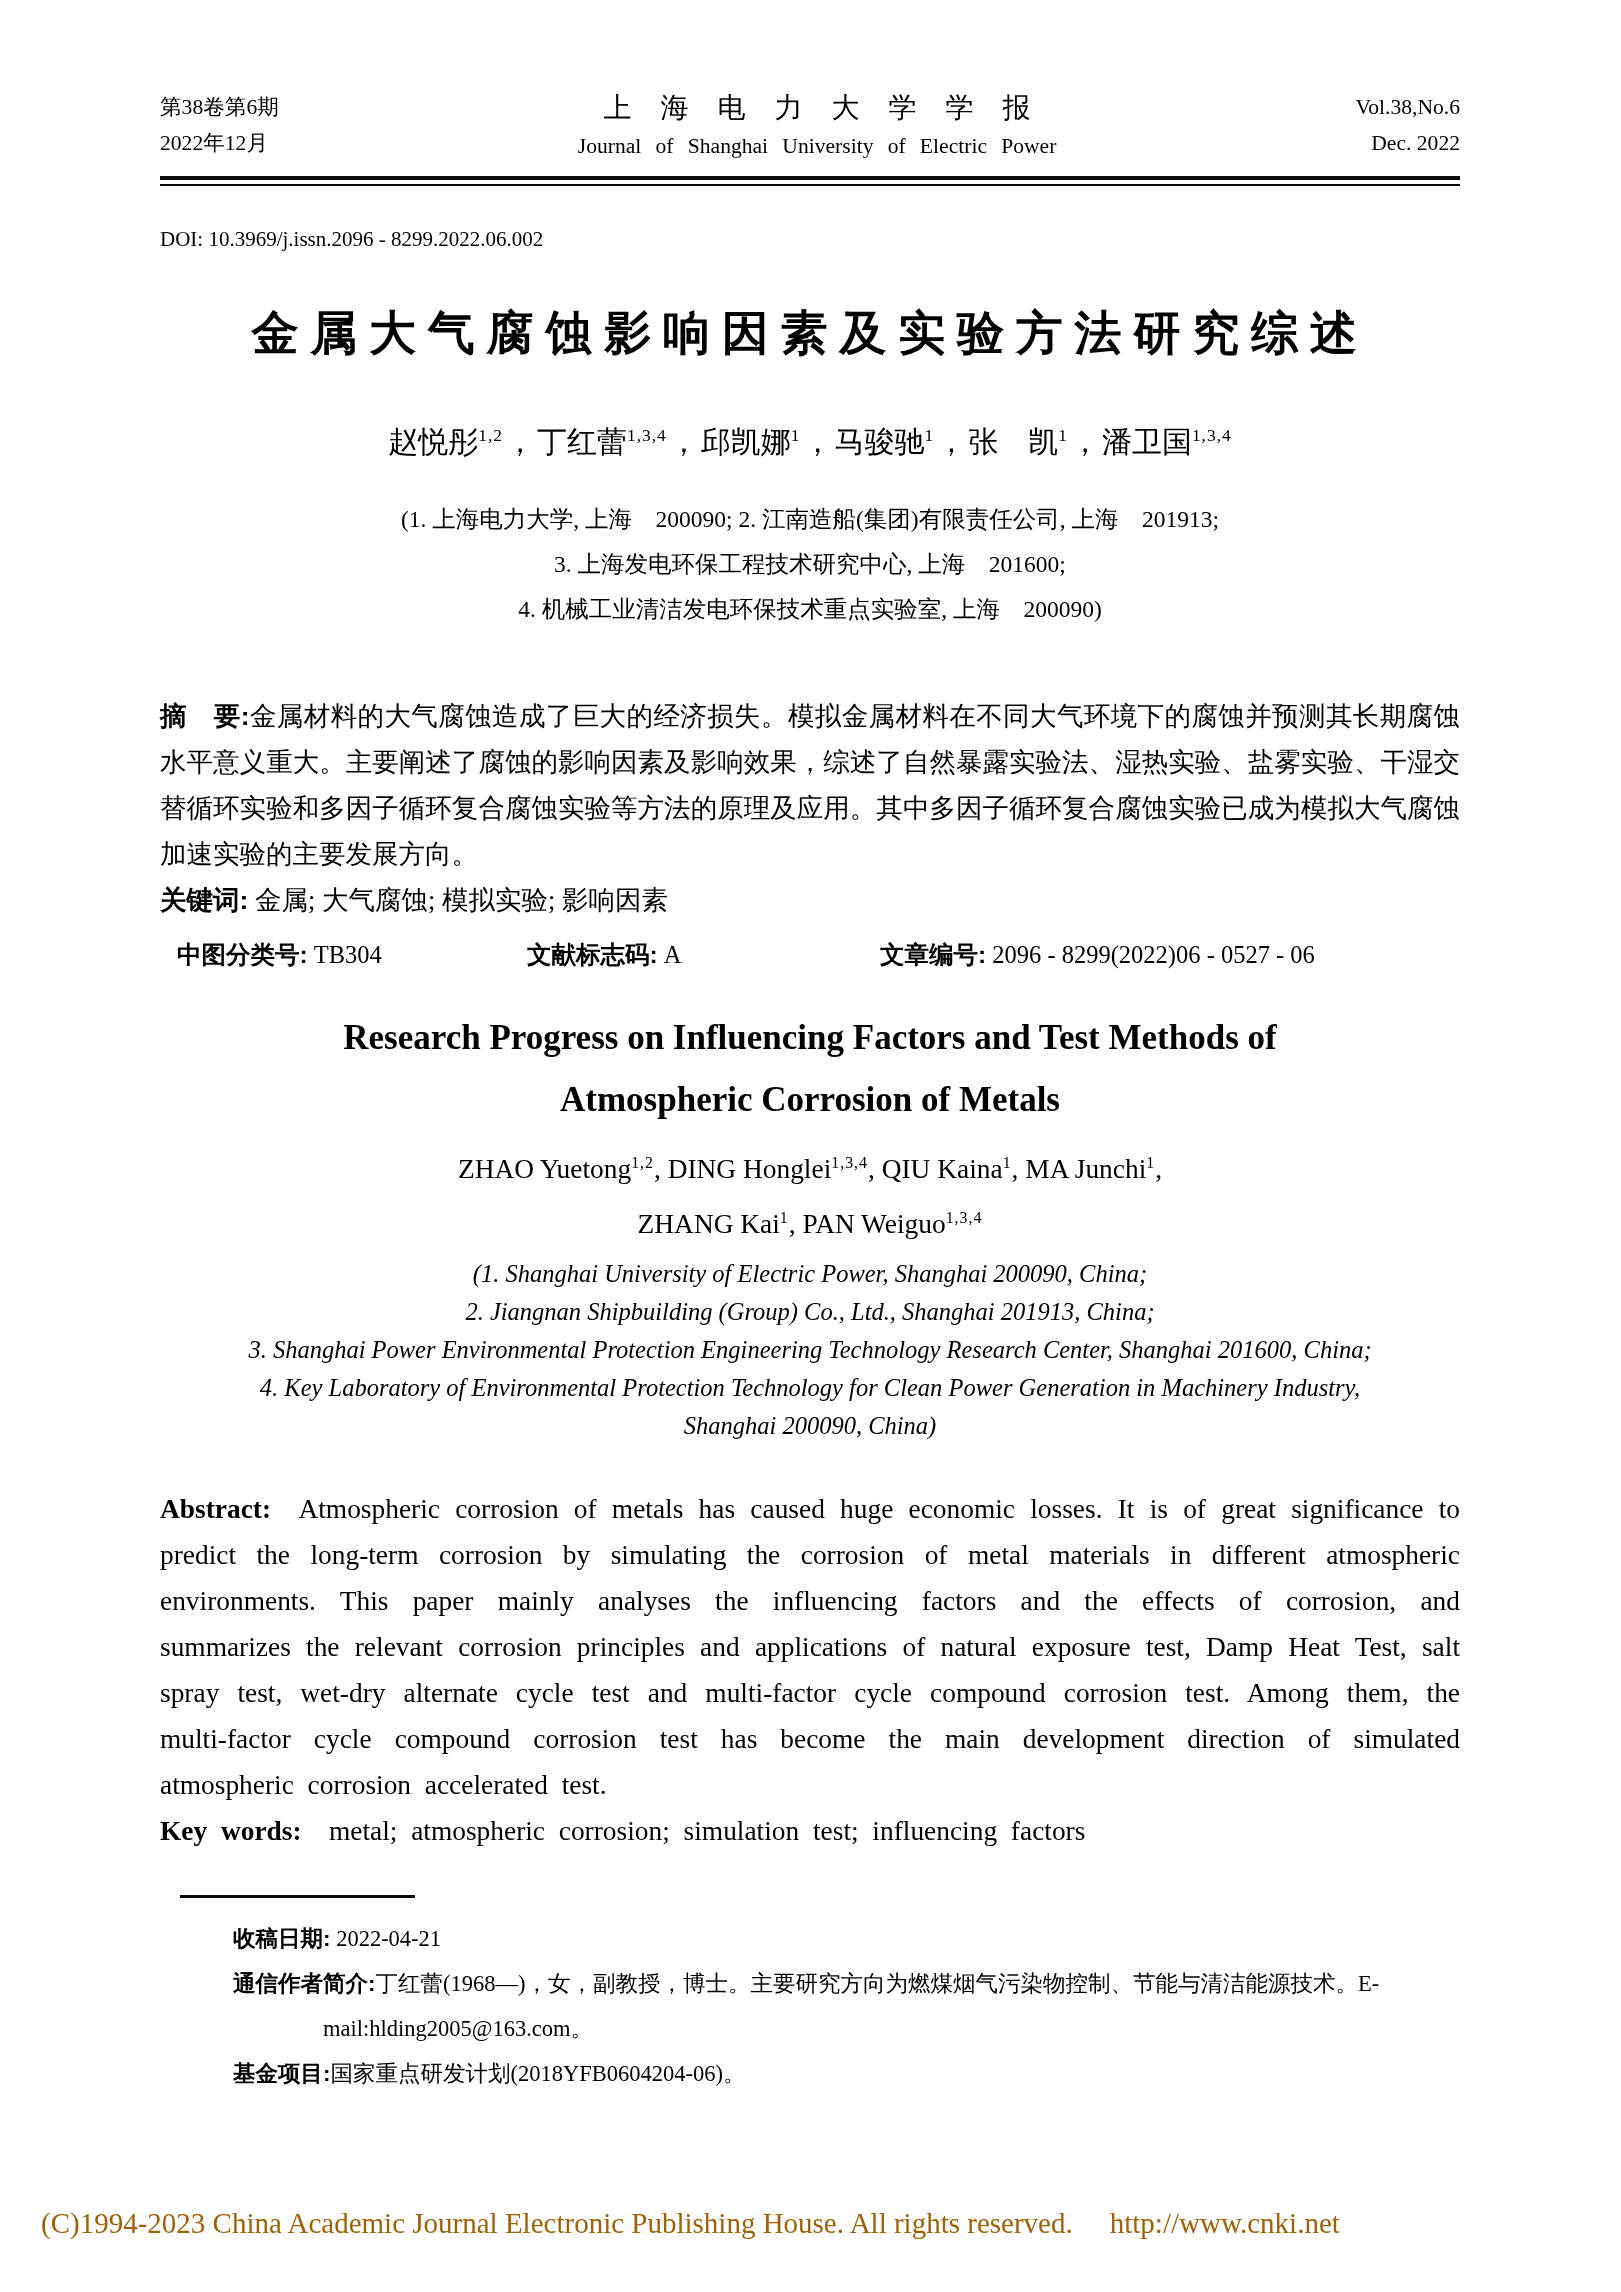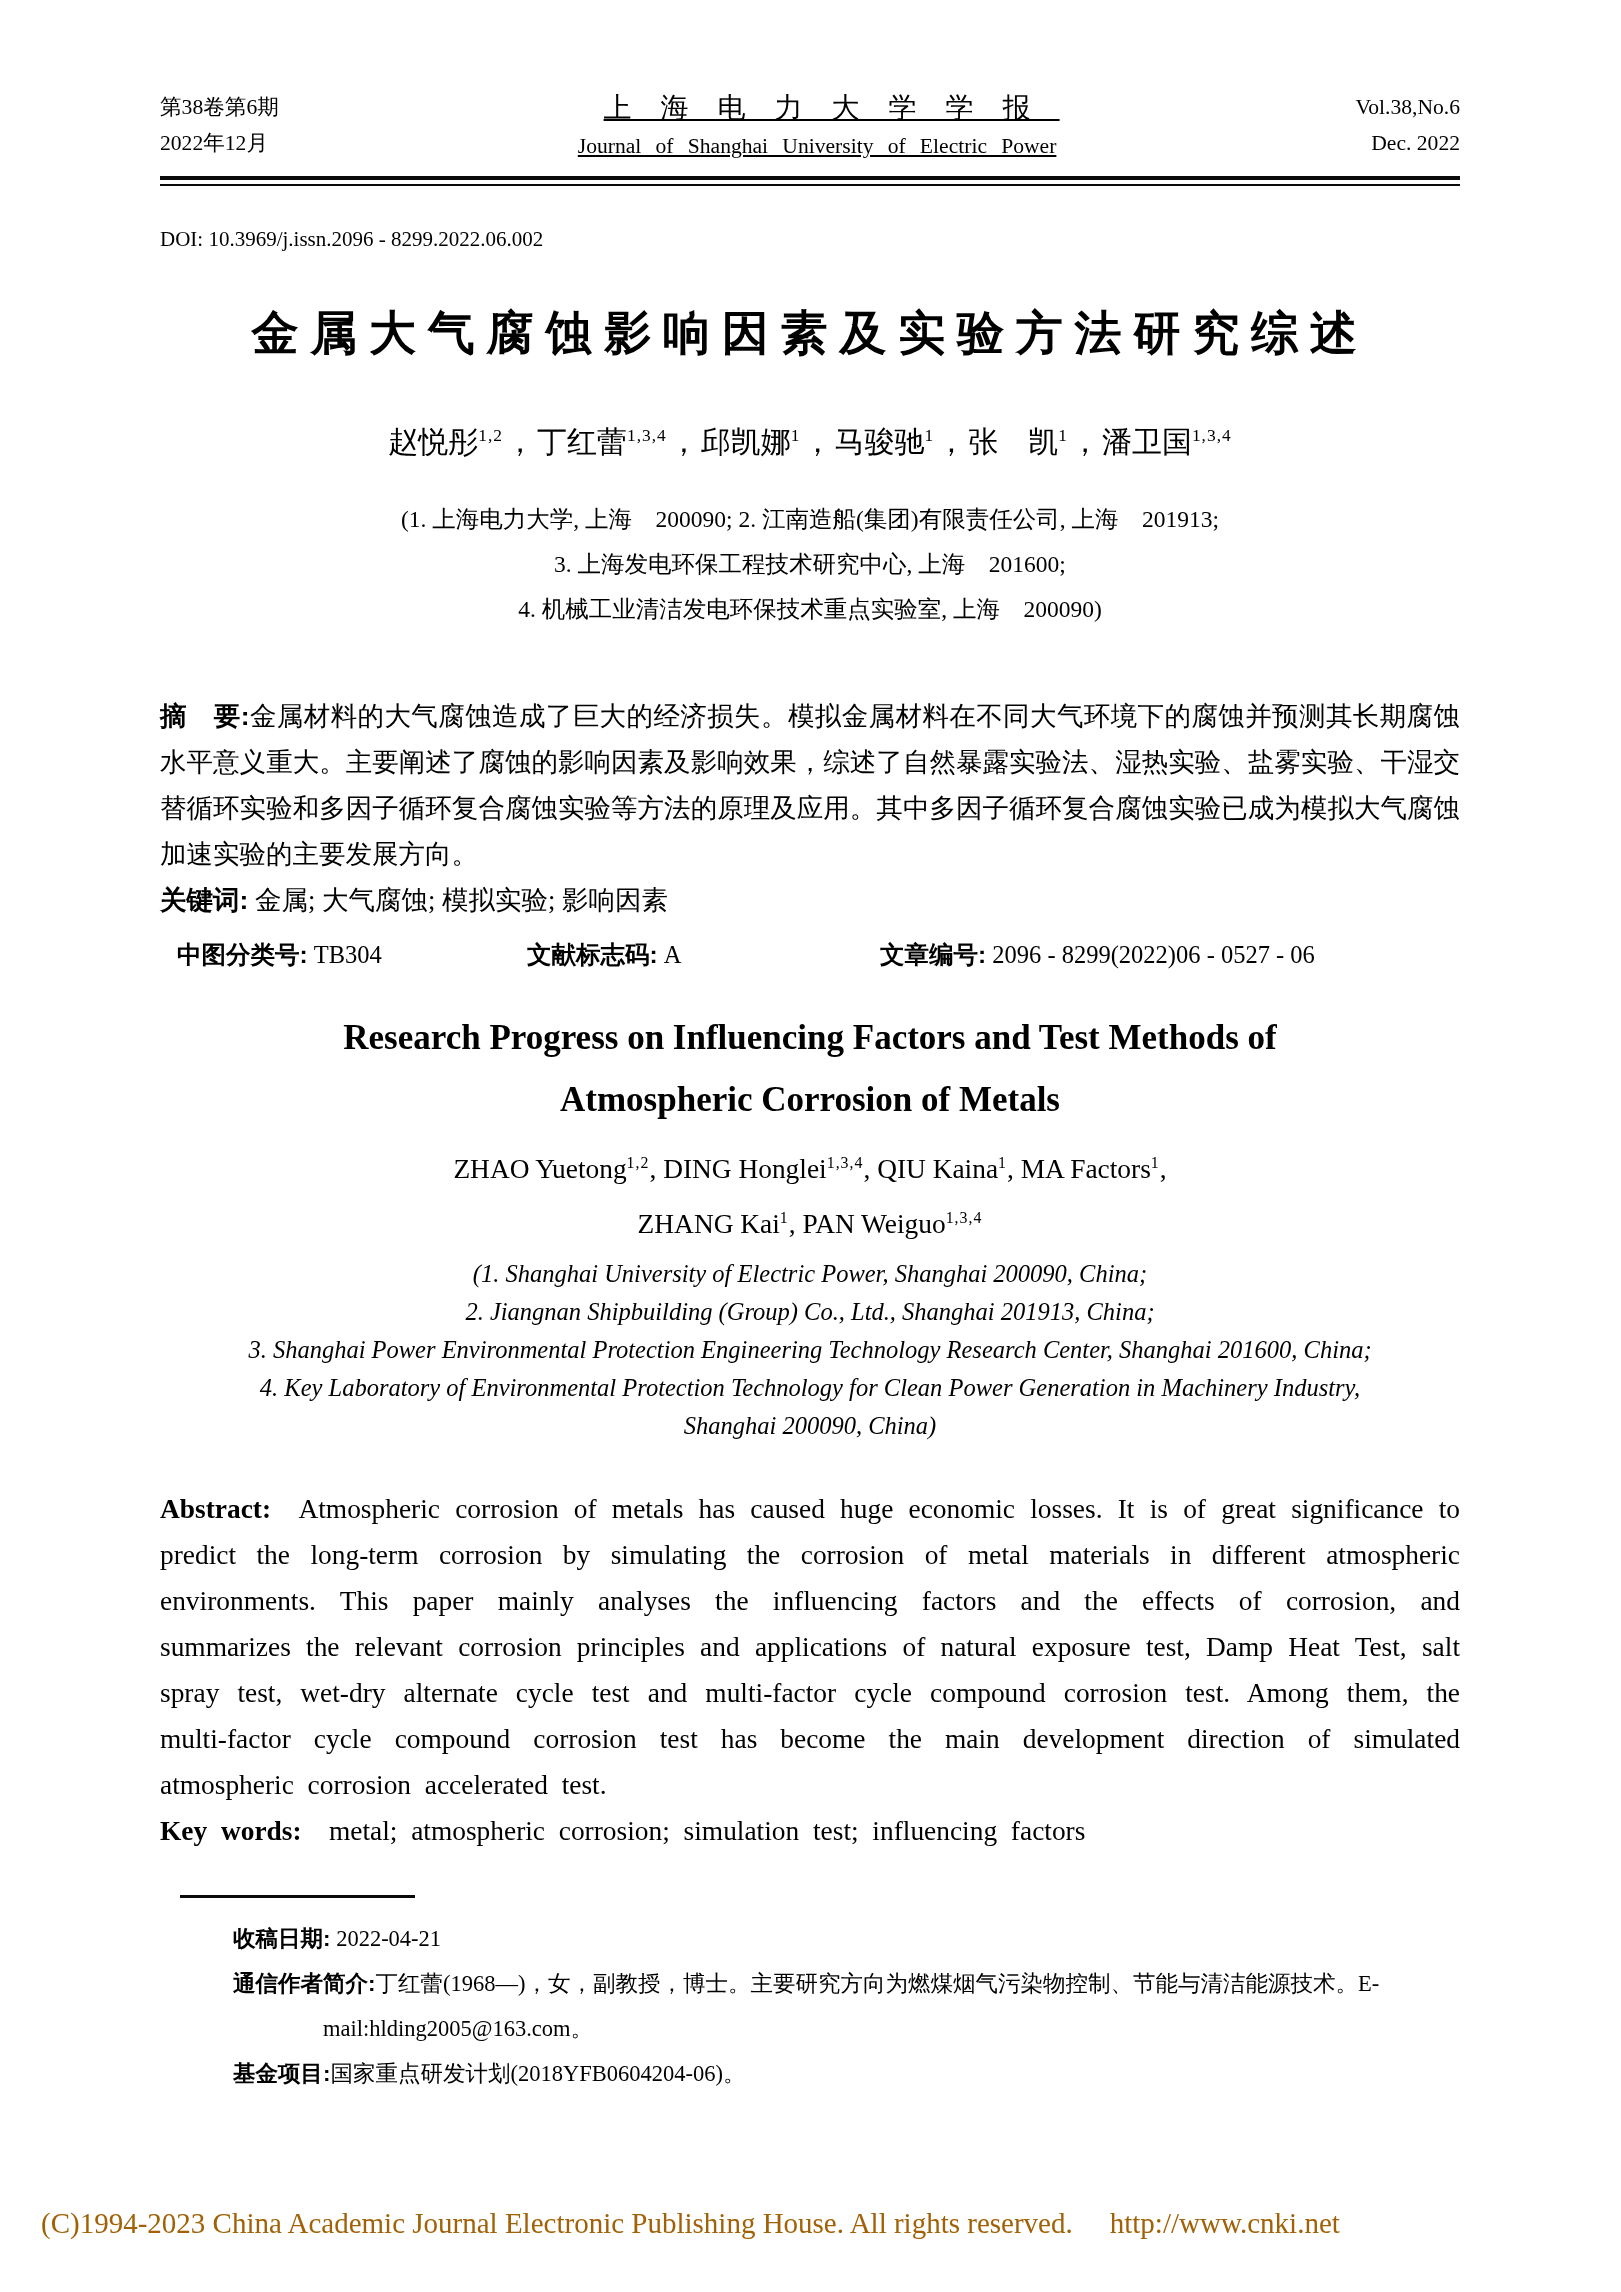--- a/index.html
+++ b/index.html
@@ -3,21 +3,21 @@
 <meta charset="utf-8">
 <style>
   html,body { margin:0; padding:0; background:#ffffff; }
   body { width:1621px; height:2293px; font-family:"Liberation Serif","DejaVu Serif",serif; color:#000; }
   .page { position:relative; width:1621px; height:2293px; overflow:hidden; background:#fff; }
   .content { padding:86px 161px 0 160px; }
 
   
   .jheader { display:flex; justify-content:space-between; align-items:center; }
   .jh-left { font-size:21.6px; line-height:36px; white-space:nowrap; }
-  .jh-center { text-align:center; flex:1;text-decoration:underline; }
+  .jh-center { text-align:center; flex:1; }
   .jh-title-cn { font-size:28px; letter-spacing:29px; padding-left:29px; line-height:43px; white-space:nowrap; }
   .jh-title-en { font-size:21.6px; word-spacing:8.8px; line-height:35px; white-space:nowrap; }
   .jh-right { font-size:21.6px; line-height:36px; text-align:right; white-space:nowrap; }
   .rule-double { margin-top:11.8px; height:3.9px; border-top:4.9px solid #0a0a0a; border-bottom:2px solid #0a0a0a; }
 
   
   .doi { margin-top:41px; font-size:21px; }
 
   
   .title-cn { margin:49px 0 0 0; text-align:center; font-family:"Liberation Sans","DejaVu Sans",sans-serif;
@@ -100,21 +100,21 @@
         <div><span class="cnlabel">文章编号:</span>  <span>2096 - 8299(2022)06 - 0527 - 06</span></div>
       </div>
     </div>
 
     <h2 class="title-en">
       <div>Research Progress on Influencing Factors and Test Methods of</div>
       <div>Atmospheric Corrosion of Metals</div>
     </h2>
 
     <div class="authors-en">
-      <div><span><span>ZHAO Yuetong</span><sup>1,2</sup><span>, </span></span><span><span>DING Honglei</span><sup>1,3,4</sup><span>, </span></span><span><span>QIU Kaina</span><sup>1</sup><span>, </span></span><span><span>MA Factors</span><sup>1</sup><span>,</span></span></div>
+      <div><span><span>ZHAO Yuetong</span><sup>1,2</sup><span>, </span></span><span><span>DING Honglei</span><sup>1,3,4</sup><span>, </span></span><span><span>QIU Kaina</span><sup>1</sup><span>, </span></span><span><span>MA Junchi</span><sup>1</sup><span>,</span></span></div>
       <div><span><span>ZHANG Kai</span><sup>1</sup><span>, </span></span><span><span>PAN Weiguo</span><sup>1,3,4</sup></span></div>
     </div>
 
     <div class="affils-en">
       <div>(1. Shanghai University of Electric Power, Shanghai 200090, China;</div>
       <div>2. Jiangnan Shipbuilding (Group) Co., Ltd., Shanghai 201913, China;</div>
       <div>3. Shanghai Power Environmental Protection Engineering Technology Research Center, Shanghai 201600, China;</div>
       <div>4. Key Laboratory of Environmental Protection Technology for Clean Power Generation in Machinery Industry,</div>
       <div>Shanghai 200090, China)</div>
     </div>

